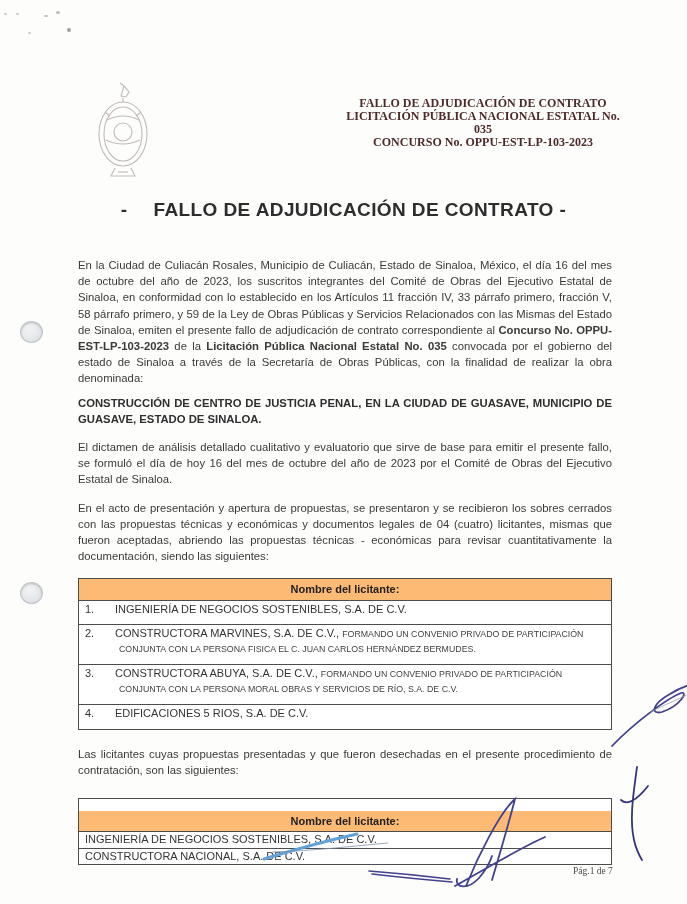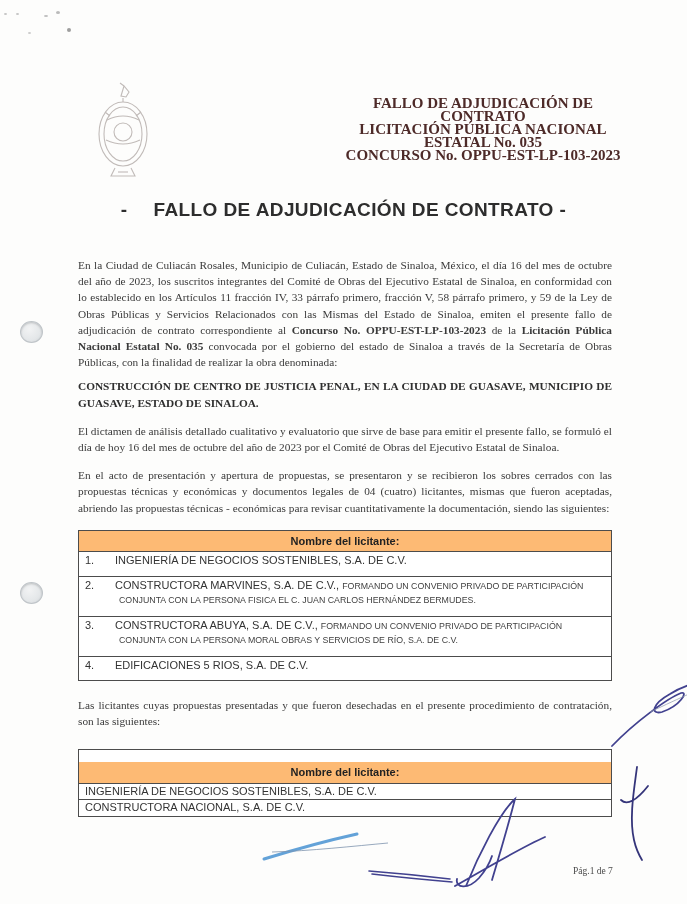--- a/index.html
+++ b/index.html
@@ -15,31 +15,31 @@
   .pencil-dot{position:absolute;background:#8d8d8d;border-radius:50%;}
 
   
   .logo-row{position:absolute;top:82px;left:93px;display:flex;align-items:flex-start;}
   .crest{width:62px;height:98px;margin-right:8px;opacity:.75;}
   .logo-textwrap{padding-top:16px;}
   .logo-name{font-family:"Liberation Serif",serif;font-weight:bold;font-size:40px;
     letter-spacing:1px;color:#8b1e2d;line-height:40px;}
   .logo-sub{font-size:9px;letter-spacing:4.5px;color:#8f8f8f;margin-top:3px;padding-left:3px;}
   .doc-info{position:absolute;top:97px;left:338px;width:290px;text-align:center;
-    font-family:"Liberation Serif",serif;font-weight:bold;font-size:15px;line-height:13px;
+    font-family:"Liberation Serif",serif;font-weight:bold;font-size:12px;line-height:13px;
     color:#4d2a28;}
 
   .main-title{position:absolute;top:199px;left:0;width:100%;text-align:center;
     font-size:19px;font-weight:bold;letter-spacing:.4px;color:#2d2d2d;}
   .main-title .dash-lead{margin-right:26px;}
 
   
   .content{position:absolute;top:257px;left:78px;width:534px;font-size:11.3px;
     line-height:16.2px;text-align:justify;}
-  .content p{margin:0;font-family:Liberation Serif, serif;}
+  .content p{margin:0;}
   .p-bold{font-weight:bold;}
   .p2{margin-top:8px !important;font-weight:bold;color:#2f2f2f;}
   .p3{margin-top:12px !important;}
   .p4{margin-top:12px !important;}
   .p5{margin-top:16px !important;}
 
   
   table{border-collapse:collapse;width:534px;background:#fff;}
   .t1{margin-top:14px;}
   .t2{margin-top:20px;}

